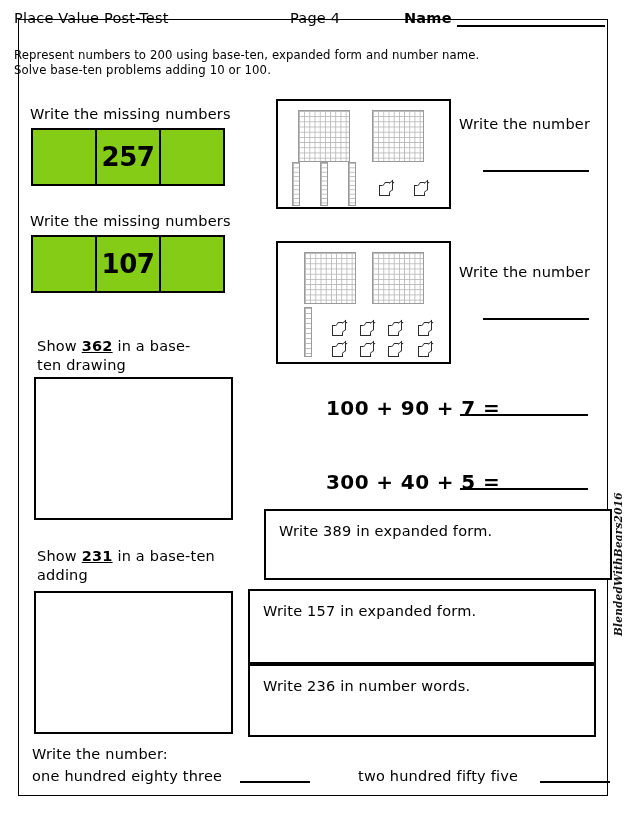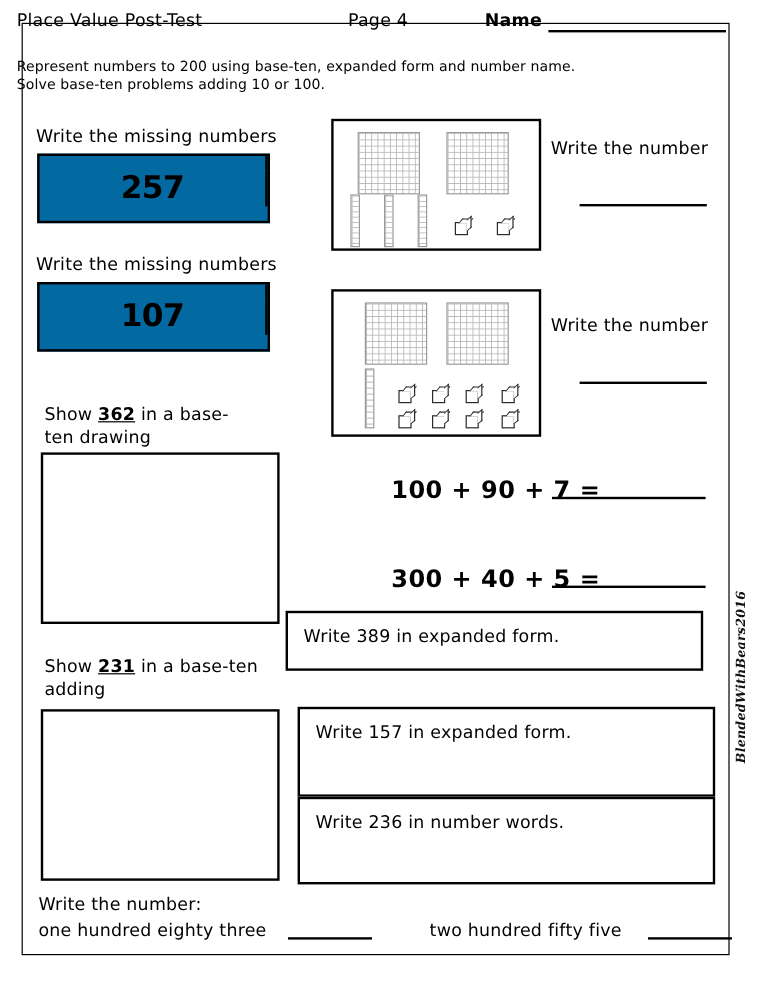--- a/index.html
+++ b/index.html
@@ -57,22 +57,21 @@
     font-weight: bold;
     text-decoration: underline;
   }
 
   
   .strip {
     position: absolute;
     display: flex;
     border: 2.5px solid #000;
     box-sizing: border-box;
-    background:#0369a1;
-    flex-direction:column;
+    background:#84cc16;
   }
   .strip .cell {
     flex: 1 1 0;
     border-right: 2.5px solid #000;
     box-sizing: border-box;
     display: flex;
     align-items: center;
     justify-content: center;
     font-size: 26px;
     font-weight: bold;
@@ -274,21 +273,21 @@
 </div>
 <span class="prompt" style="left:459px; top:263px;">Write the number</span>
 <span class="rule" style="left:483px; top:318px; width:106px;"></span>
 
 <span class="equation" style="left:326px; top:396px;">100 + 90 + 7 =</span>
 <span class="rule" style="left:460px; top:414px; width:128px;"></span>
 
 <span class="equation" style="left:326px; top:470px;">300 + 40 + 5 =</span>
 <span class="rule" style="left:460px; top:488px; width:128px;"></span>
 
-<div class="task-box" style="left:238px; top:509px; width:348px; height:50px;">
+<div class="task-box" style="left:264px; top:509px; width:348px; height:71px;">
   <span class="task-label">Write 389 in expanded form.</span>
 </div>
 <div class="task-box" style="left:248px; top:589px; width:348px; height:75px;">
   <span class="task-label">Write 157 in expanded form.</span>
 </div>
 <div class="task-box" style="left:248px; top:664px; width:348px; height:73px;">
   <span class="task-label">Write 236 in number words.</span>
 </div>
 
 <span class="footer-line" style="left:32px; top:746px;">Write the number:</span>

